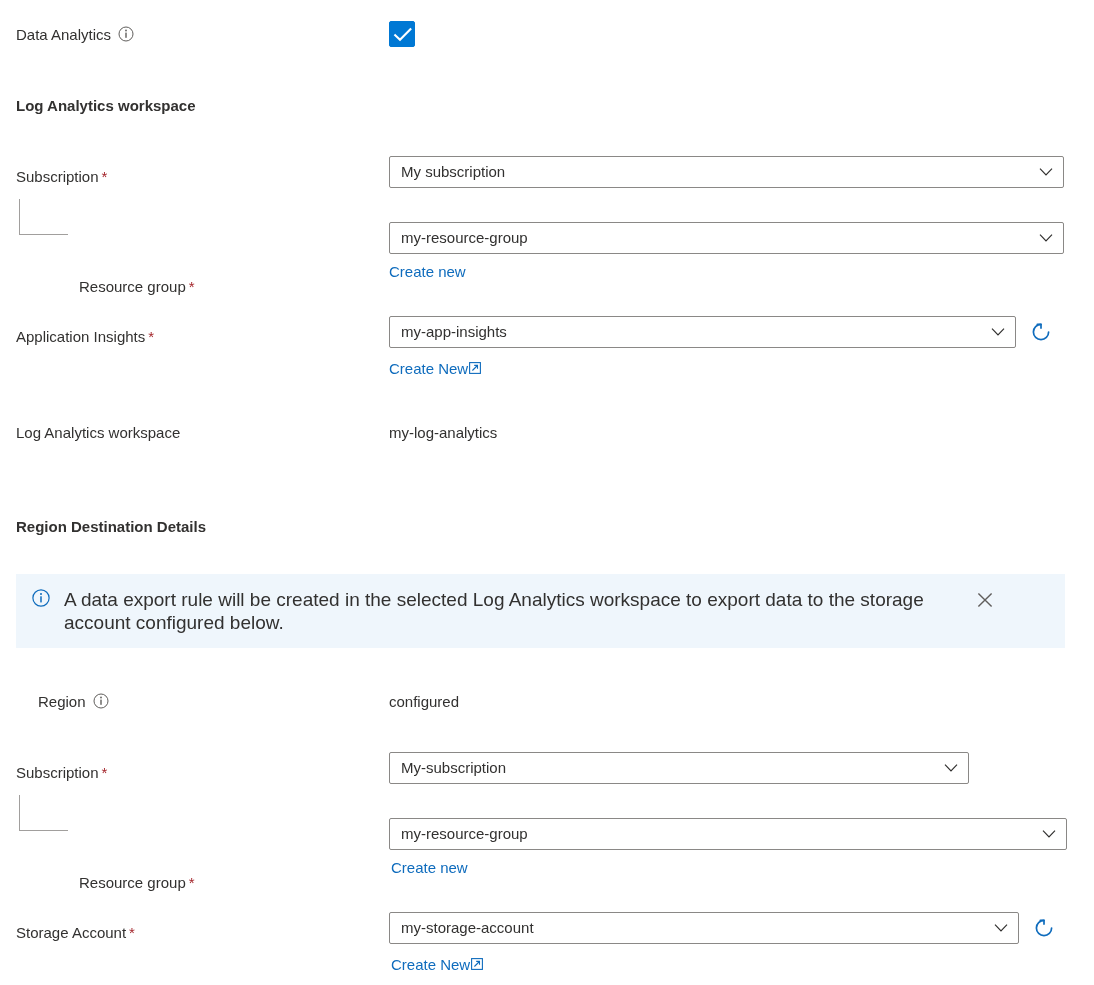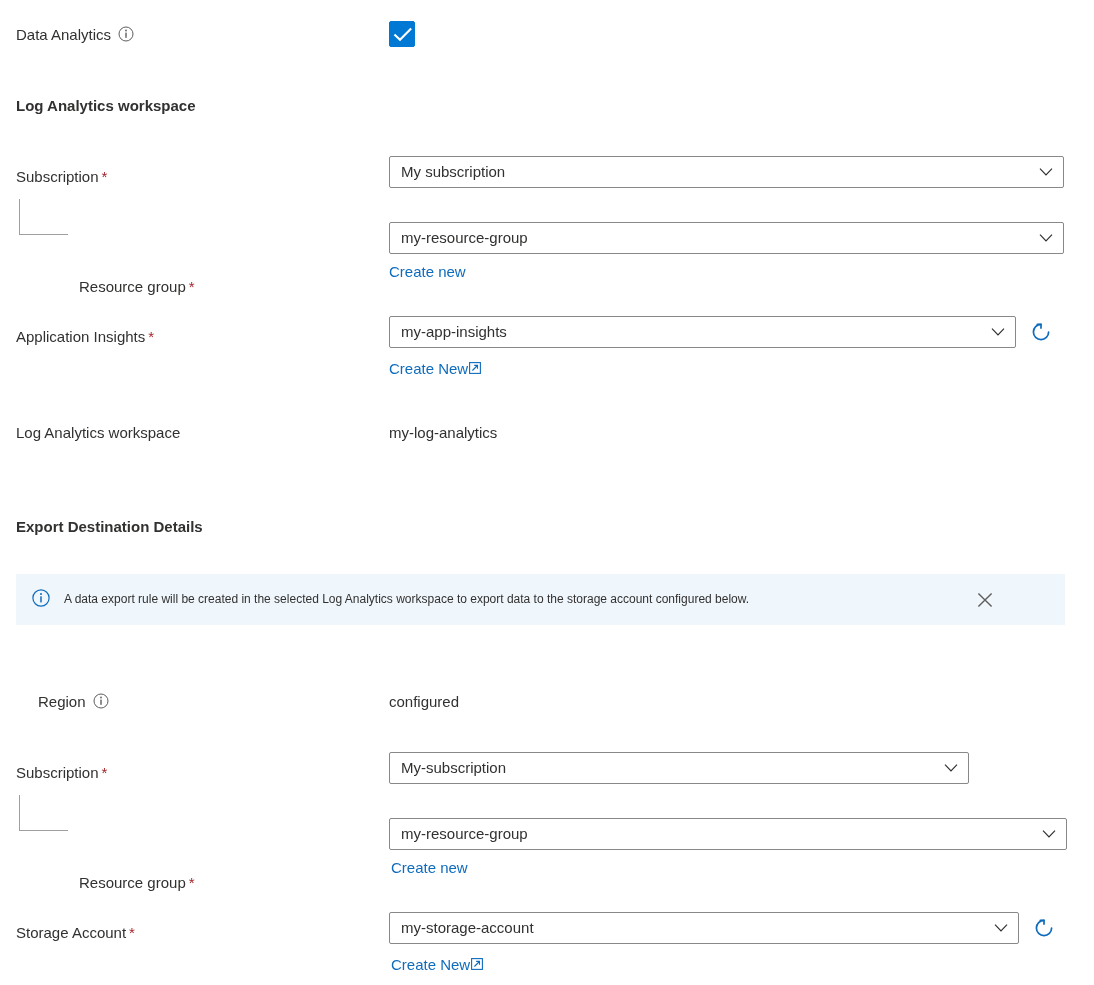--- a/index.html
+++ b/index.html
@@ -166,21 +166,21 @@
   .banner-icon {
     flex: 0 0 auto;
     width: 18px;
     height: 18px;
     margin-right: 14px;
     margin-top: 1px;
   }
   .banner-icon svg { display: block; }
   .banner-text {
     flex: 1 1 auto;
-    font-size: 12px;
+    font-size: 19px;
     line-height: 23px;
     color: #323130;
     max-width: 900px;
   }
   .banner-close {
     flex: 0 0 auto;
     width: 18px;
     height: 18px;
     margin-left: 12px;
     margin-top: 3px;
@@ -269,21 +269,21 @@
         <rect x="0.6" y="0.6" width="10.8" height="10.8" fill="none" stroke="#0f6cbd" stroke-width="1.1"></rect>
         <path d="M3.4 8.5 L8.4 3.5 M5.2 3.4 L8.5 3.4 L8.5 6.7" fill="none" stroke="#0f6cbd" stroke-width="1.1"></path>
       </svg></span>
 </a>
 
 <div class="row" style="top:423px;">
   <div class="label-col" style="top:0;">Log Analytics workspace</div>
   <div class="readonly-value" style="top:0;">my-log-analytics</div>
 </div>
 
-<div class="section-heading" style="top:517px;">Export Destination Details</div>
+<div class="section-heading" style="top:517px;">Region Destination Details</div>
 
 <div class="banner" style="top:574px;">
   <span class="banner-icon">
     <svg width="18" height="18" viewBox="0 0 18 18">
         <circle cx="9" cy="9" r="8.1" fill="none" stroke="#0f6cbd" stroke-width="1.2"></circle>
         <circle cx="9" cy="5" r="1" fill="#0f6cbd"></circle>
         <rect x="8.25" y="7.3" width="1.5" height="6.1" fill="#0f6cbd"></rect>
       </svg>
   </span>
   <div class="banner-text">A data export rule will be created in the selected Log Analytics workspace to export data to the storage account configured below.</div>

